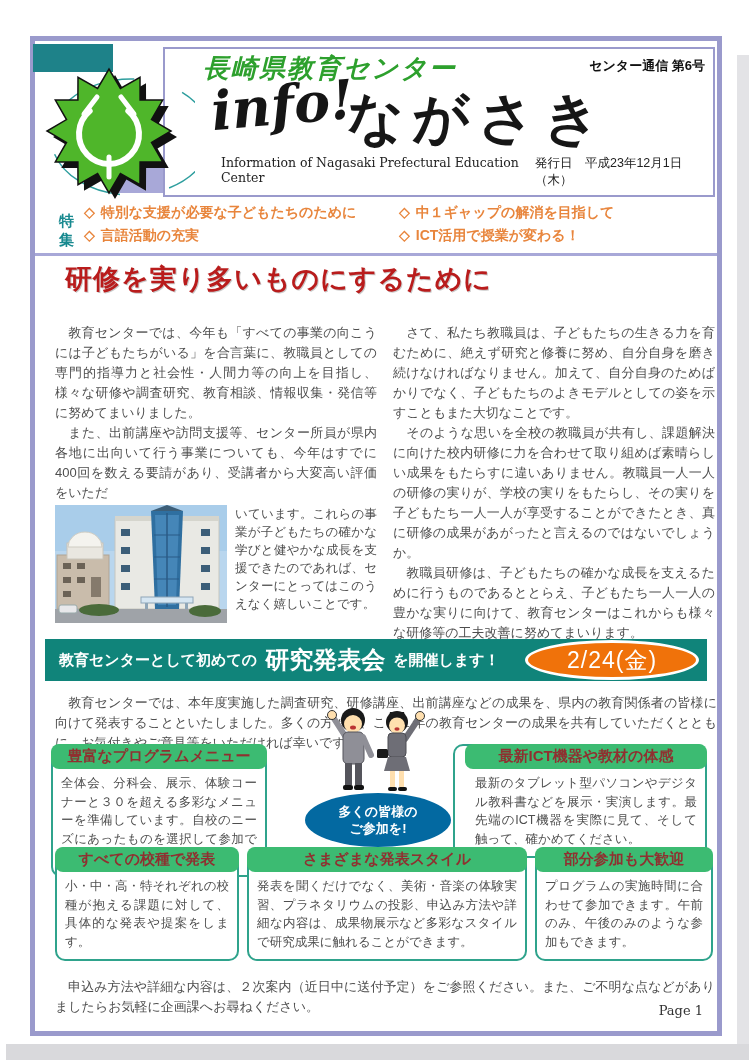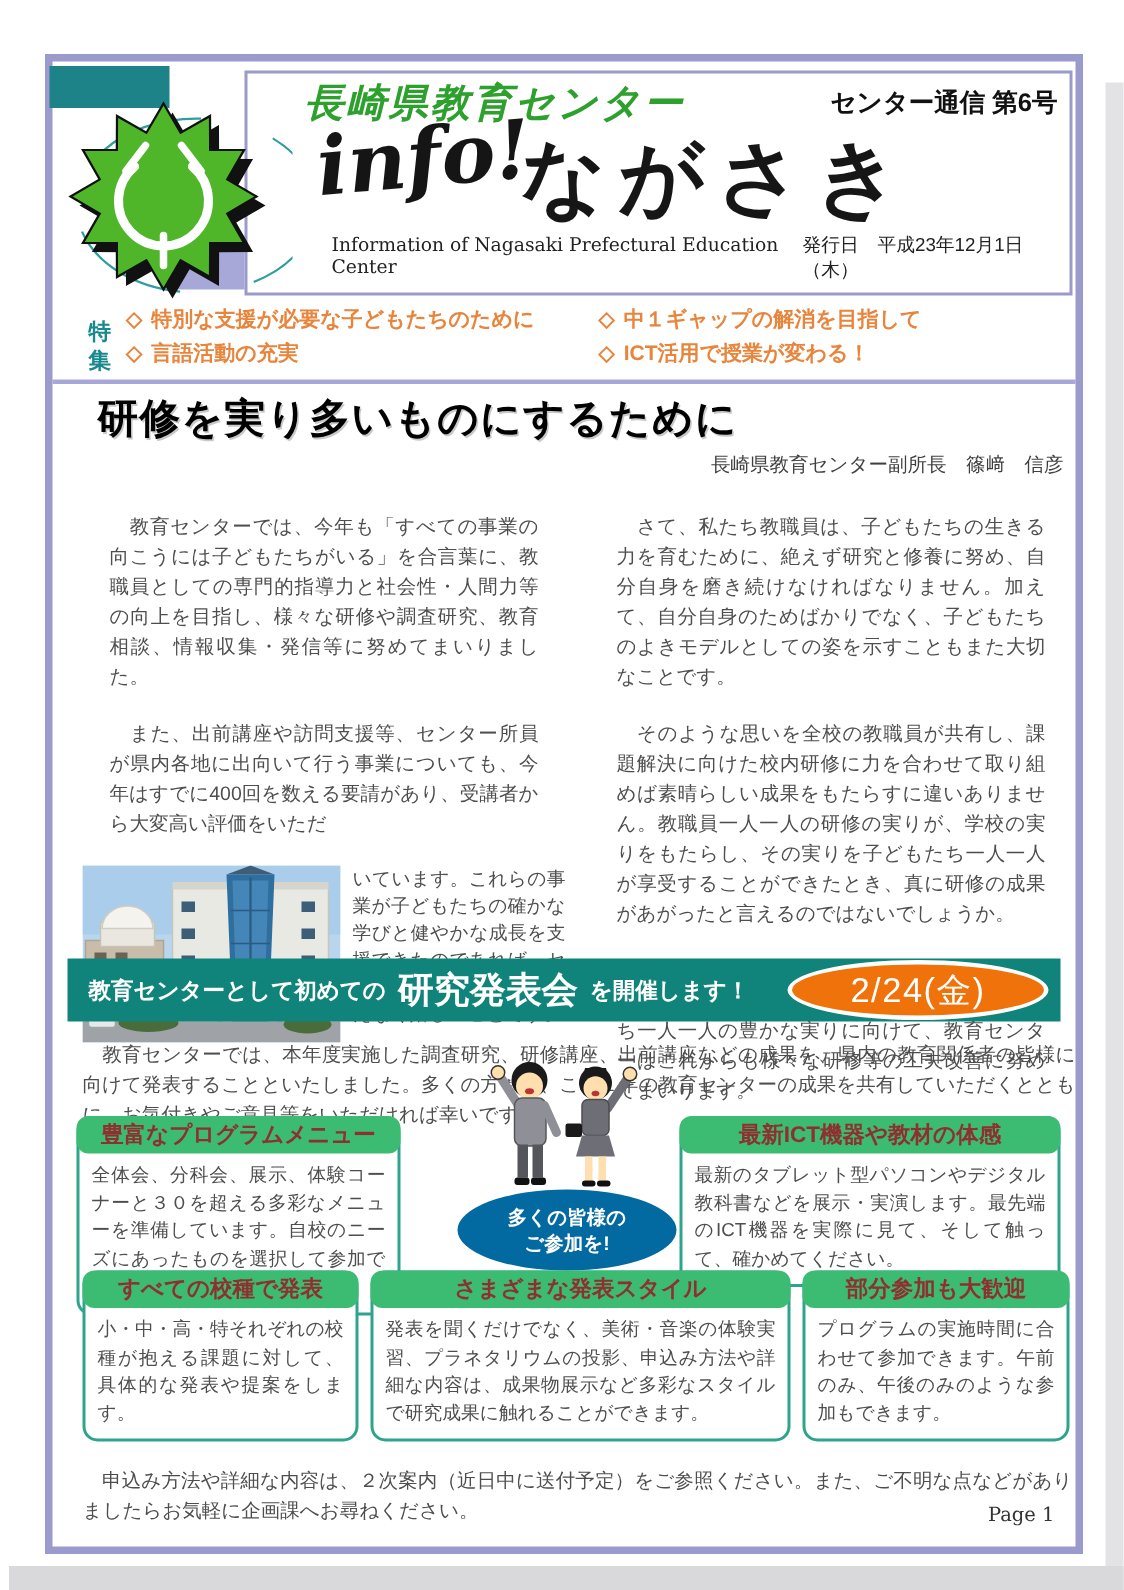--- a/index.html
+++ b/index.html
@@ -12,67 +12,67 @@
          border:5px solid #9a9acc;background:#fff;}
 
   
   .title-box{position:absolute;left:128px;top:6px;width:548px;height:146px;
              border:2px solid #9a9acc;background:#fff;z-index:2;}
   .teal-rect{position:absolute;left:-2px;top:3px;width:80px;height:28px;background:#1e8289;z-index:1;}
   .purple-rect{position:absolute;left:78px;top:116px;width:250px;height:36px;background:#a8a8d8;z-index:1;}
   .logo-wrap{position:absolute;left:4px;top:18px;width:156px;height:156px;z-index:3;}
   .org-name{position:absolute;left:38px;top:2px;font-size:26px;font-weight:bold;font-style:italic;
             color:#2da02d;letter-spacing:2px;white-space:nowrap;}
-  .issue-label{position:absolute;right:8px;top:8px;font-size:17px;font-weight:bold;color:#111;}
+  .issue-label{position:absolute;right:8px;top:8px;font-size:13px;font-weight:bold;color:#111;}
   .title-script{position:absolute;left:46px;top:24px;font-family:"DejaVu Serif",serif;font-style:italic;
                 font-weight:bold;font-size:54px;color:#151515;transform:rotate(-5deg);}
   .title-main{position:absolute;left:182px;top:32px;font-size:56px;font-weight:600;color:#161616;
               letter-spacing:8px;white-space:nowrap;}
   .info-line{position:absolute;left:56px;right:10px;bottom:6px;display:flex;
              justify-content:space-between;align-items:baseline;}
   .info-en{font-family:"DejaVu Serif",serif;font-size:12.5px;color:#222;}
   .info-date{font-size:12.5px;color:#222;}
 
   
   .feature{position:absolute;left:24px;top:160px;right:10px;display:flex;gap:10px;}
   .feature-label{width:48px;padding-top:11px;font-size:15px;font-weight:bold;color:#17898f;}
   .feature-cols{display:flex;flex:1;}
   .feature-col{width:315px;font-weight:bold;}
   .feature-item{font-size:14px;color:#e8853c;line-height:23px;white-space:nowrap;}
   .feature-item .diamond{margin-right:6px;}
   .divider{position:absolute;left:0;right:0;top:212px;border-top:3px solid #a8a8d8;}
 
   
   .article-title{position:absolute;left:30px;top:220px;font-size:27px;font-weight:bold;
-                 color:#000000;letter-spacing:1px;text-shadow:1px 1px 0 rgba(40,40,40,.25);white-space:nowrap;}
+                 color:#b91c1c;letter-spacing:1px;text-shadow:1px 1px 0 rgba(40,40,40,.25);white-space:nowrap;}
   .byline{position:absolute;right:8px;top:260px;font-size:13px;color:#3f3f3f;}
   .cols{position:absolute;left:20px;top:282px;width:660px;display:flex;gap:16px;}
   .col{width:322px;font-size:13px;line-height:20px;text-align:justify;color:#4e4e4e;}
-  .col p{margin:18px;}
+  .col p{margin:0;}
   .photo-row{display:flex;gap:8px;margin-top:2px;}
   .photo{width:172px;height:118px;flex:none;}
   .side-text{flex:1;font-size:12.5px;line-height:18px;text-align:justify;}
 
   
   .banner{position:absolute;left:10px;top:598px;width:662px;height:42px;background:#10847a;
           display:flex;align-items:center;padding:0 8px 0 14px;box-sizing:border-box;}
   .banner .pre,.banner .suf{font-size:15px;font-weight:bold;color:#fff;white-space:nowrap;}
   .banner .hi{font-size:24px;font-weight:bold;color:#fff;margin:0 8px;white-space:nowrap;}
   .date-badge{margin-left:auto;width:168px;height:34px;border-radius:50%;background:#f0720a;
               border:3px solid #fff;color:#fff;font-size:23px;font-weight:normal;text-align:center;
               line-height:34px;letter-spacing:1px;flex:none;}
   .intro{position:absolute;left:20px;top:652px;width:662px;font-size:13px;line-height:20px;text-align:justify;}
 
   
   .gbox{position:absolute;border:2px solid #2fa38c;border-radius:10px;background:#fff;box-sizing:border-box;}
   .gbox-h{margin:-2px -2px 3px -2px;background:#3cbb72;border-radius:8px;text-align:center;
           color:#8f3030;font-weight:bold;font-size:15px;padding:3px 0;white-space:nowrap;}
   .gbox-b{padding:2px 8px 8px 8px;font-size:12.5px;line-height:18.5px;text-align:justify;color:#4e4e4e;}
   .box1{left:16px;top:703px;width:216px;}
-  .box2{left:418px;top:703px;width:254px;}
+  .box2{left:418px;top:703px;width:254px;padding-left:12px;}
   .box3{left:20px;top:806px;width:184px;}
   .box4{left:212px;top:806px;width:280px;}
   .box5{left:500px;top:806px;width:178px;}
 
   
   .illu{position:absolute;left:270px;top:664px;width:146px;height:142px;}
   .illu svg{position:absolute;left:14px;top:0;}
   .bubble{position:absolute;left:0;bottom:0;width:146px;height:54px;background:#0369a1;border-radius:50%;
           color:#fff;font-weight:bold;font-size:13px;line-height:17px;display:flex;flex-direction:column;
           justify-content:center;text-align:center;}
@@ -123,21 +123,20 @@
       </div>
       <div class="feature-col">
         <div class="feature-item"><span class="diamond">◇</span><span>中１ギャップの解消を目指して</span></div>
         <div class="feature-item"><span class="diamond">◇</span><span>ICT活用で授業が変わる！</span></div>
       </div>
     </div>
   </div>
   <div class="divider"></div>
 
   <div class="article-title">研修を実り多いものにするために</div>
-  <div class="byline">長崎県教育センター副所長　篠﨑　信彦</div>
 
   <div class="cols">
     <div class="col">
       <p>　教育センターでは、今年も「すべての事業の向こうには子どもたちがいる」を合言葉に、教職員としての専門的指導力と社会性・人間力等の向上を目指し、様々な研修や調査研究、教育相談、情報収集・発信等に努めてまいりました。</p>
       <p>　また、出前講座や訪問支援等、センター所員が県内各地に出向いて行う事業についても、今年はすでに400回を数える要請があり、受講者から大変高い評価をいただ</p>
       <div class="photo-row">
         <svg class="photo" viewBox="0 0 172 118" preserveAspectRatio="none">
           <rect width="172" height="118" fill="#b9d6ee"></rect>
           <rect width="172" height="46" fill="#a9cdea"></rect>
           <rect x="60" y="14" width="104" height="90" fill="#e9e9e4" stroke="#c6c6bf"></rect>

